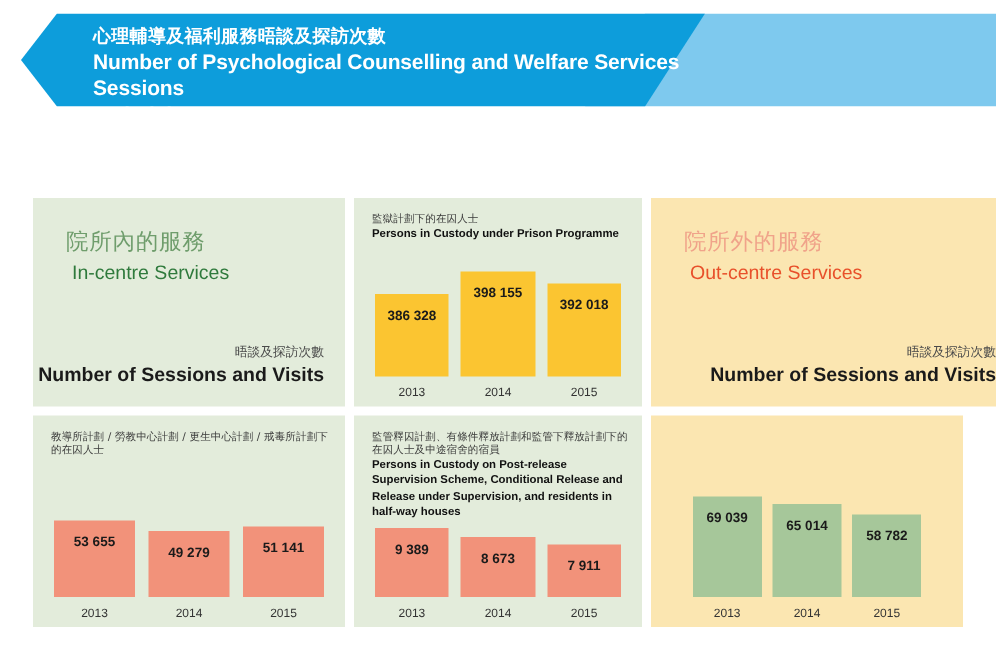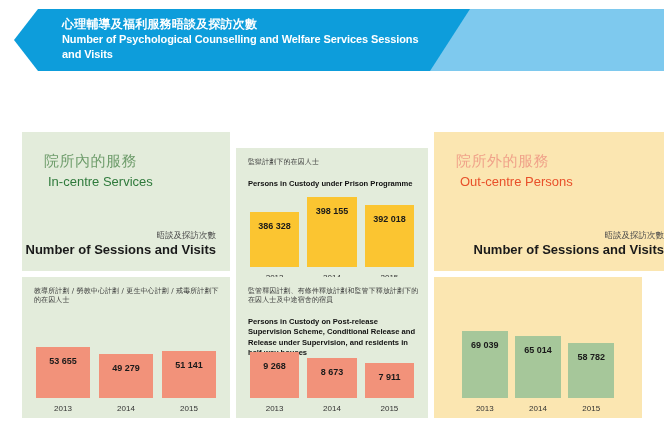--- a/index.html
+++ b/index.html
@@ -18,21 +18,21 @@
   #header-bg{position:absolute;inset:0;}
   #header-title{
     position:absolute;left:62px;top:8px;width:420px;
     line-height:1.18;
   }
   .hdr-zh{
     color:#ffffff;font-size:12px;font-weight:bold;letter-spacing:.2px;
     font-family:"DejaVu Sans","Liberation Sans",sans-serif;
   }
   .hdr-en{
-    color:#ffffff;font-size:11px;font-weight:bold;letter-spacing:-.1px;
+    color:#ffffff;font-size:14px;font-weight:bold;letter-spacing:-.1px;
     margin-top:2px;
   }
   #appendix-label{
     position:absolute;right:14px;top:22px;
     color:#ffffff;white-space:nowrap;
     font-size:15px;letter-spacing:.3px;
   }
   #appendix-label .zh{font-weight:bold;font-family:"DejaVu Sans",sans-serif;}
   #appendix-label .en{font-weight:normal;}
   #appendix-label .num{font-size:19px;font-weight:bold;margin-left:3px;}
@@ -42,21 +42,21 @@
     position:absolute;left:22px;top:132px;width:620px;height:286px;
   }
   .panel{position:absolute;box-sizing:border-box;}
 
   .p-green{background:#e3ecdb;}
   .p-cream{background:#fbe6b1;}
 
   
   #panel-incentre{left:0;top:0;width:208px;height:139px;}
   
-  #panel-prison{left:214px;top:16px;width:192px;height:139px;}
+  #panel-prison{left:214px;top:0;width:192px;height:139px;}
   
   #panel-outcentre{left:412px;top:0;width:244px;height:139px;}
   
   #panel-training{left:0;top:145px;width:208px;height:141px;}
   
   #panel-postrelease{left:214px;top:145px;width:192px;height:141px;}
   
   #panel-outchart{left:412px;top:145px;width:208px;height:141px;}
 
   
@@ -70,21 +70,21 @@
 
   .section-sub{
     position:absolute;right:14px;bottom:12px;text-align:right;line-height:1.3;
   }
   .sub-zh{font-size:8.5px;color:#4a4a4a;font-family:"DejaVu Sans",sans-serif;}
   .sub-en{font-size:13px;color:#1a1a1a;font-weight:bold;margin-top:1px;}
 
   
   .cap{position:absolute;left:12px;top:10px;right:8px;line-height:1.3;}
   .cap-zh{font-size:7px;color:#3a3a3a;font-family:"DejaVu Sans",sans-serif;letter-spacing:.1px;}
-  .cap-en{font-size:7.6px;color:#111;font-weight:bold;margin-top:12px;line-height:1.35;}
+  .cap-en{font-size:7.6px;color:#111;font-weight:bold;margin-top:0;line-height:1.35;}
 
   
   .chart{position:absolute;left:0;right:0;bottom:0;height:100%;}
   .bars{position:absolute;left:14px;right:14px;bottom:20px;top:0;
         display:flex;justify-content:space-between;align-items:flex-end;}
   .barcol{width:30%;display:flex;flex-direction:column;align-items:flex-end;justify-content:flex-end;height:100%;}
   .bar{width:100%;position:relative;display:flex;align-items:flex-start;justify-content:center;}
   .bar-val{
     font-size:9px;font-weight:bold;color:#1a1a1a;white-space:nowrap;
     margin-top:9px;
@@ -155,21 +155,21 @@
         <span class="xlab">2013</span>
         <span class="xlab">2014</span>
         <span class="xlab">2015</span>
       </div>
     </div>
   </div>
 
   <div class="panel p-cream" id="panel-outcentre">
     <div class="section-head red-txt">
       <div class="sec-zh">院所外的服務</div>
-      <div class="sec-en">Out-centre Persons</div>
+      <div class="sec-en">Out-centre Services</div>
     </div>
     <div class="section-sub">
       <div class="sub-zh">晤談及探訪次數</div>
       <div class="sub-en">Number of Sessions and Visits</div>
     </div>
   </div>
 
   <div class="panel p-green" id="panel-training">
     <div class="cap">
       <div class="cap-zh">教導所計劃 / 勞教中心計劃 / 更生中心計劃 / 戒毒所計劃下的在囚人士</div>
@@ -202,21 +202,21 @@
 
   <div class="panel p-green" id="panel-postrelease">
     <div class="cap">
       <div class="cap-zh">監管釋囚計劃、有條件釋放計劃和監管下釋放計劃下的在囚人士及中途宿舍的宿員</div>
       <div class="cap-en">Persons in Custody on Post-release Supervision Scheme, Conditional Release and Release under Supervision, and residents in half-way houses</div>
     </div>
     <div class="chart">
       <div class="bars" style="top:70px;">
         <div class="barcol">
           <div class="bar bar-salmon" style="height:90%;">
-            <span class="bar-val">9 268</span>
+            <span class="bar-val">9 389</span>
           </div>
         </div>
         <div class="barcol">
           <div class="bar bar-salmon" style="height:78%;">
             <span class="bar-val">8 673</span>
           </div>
         </div>
         <div class="barcol">
           <div class="bar bar-salmon" style="height:68%;">
             <span class="bar-val">7 911</span>

